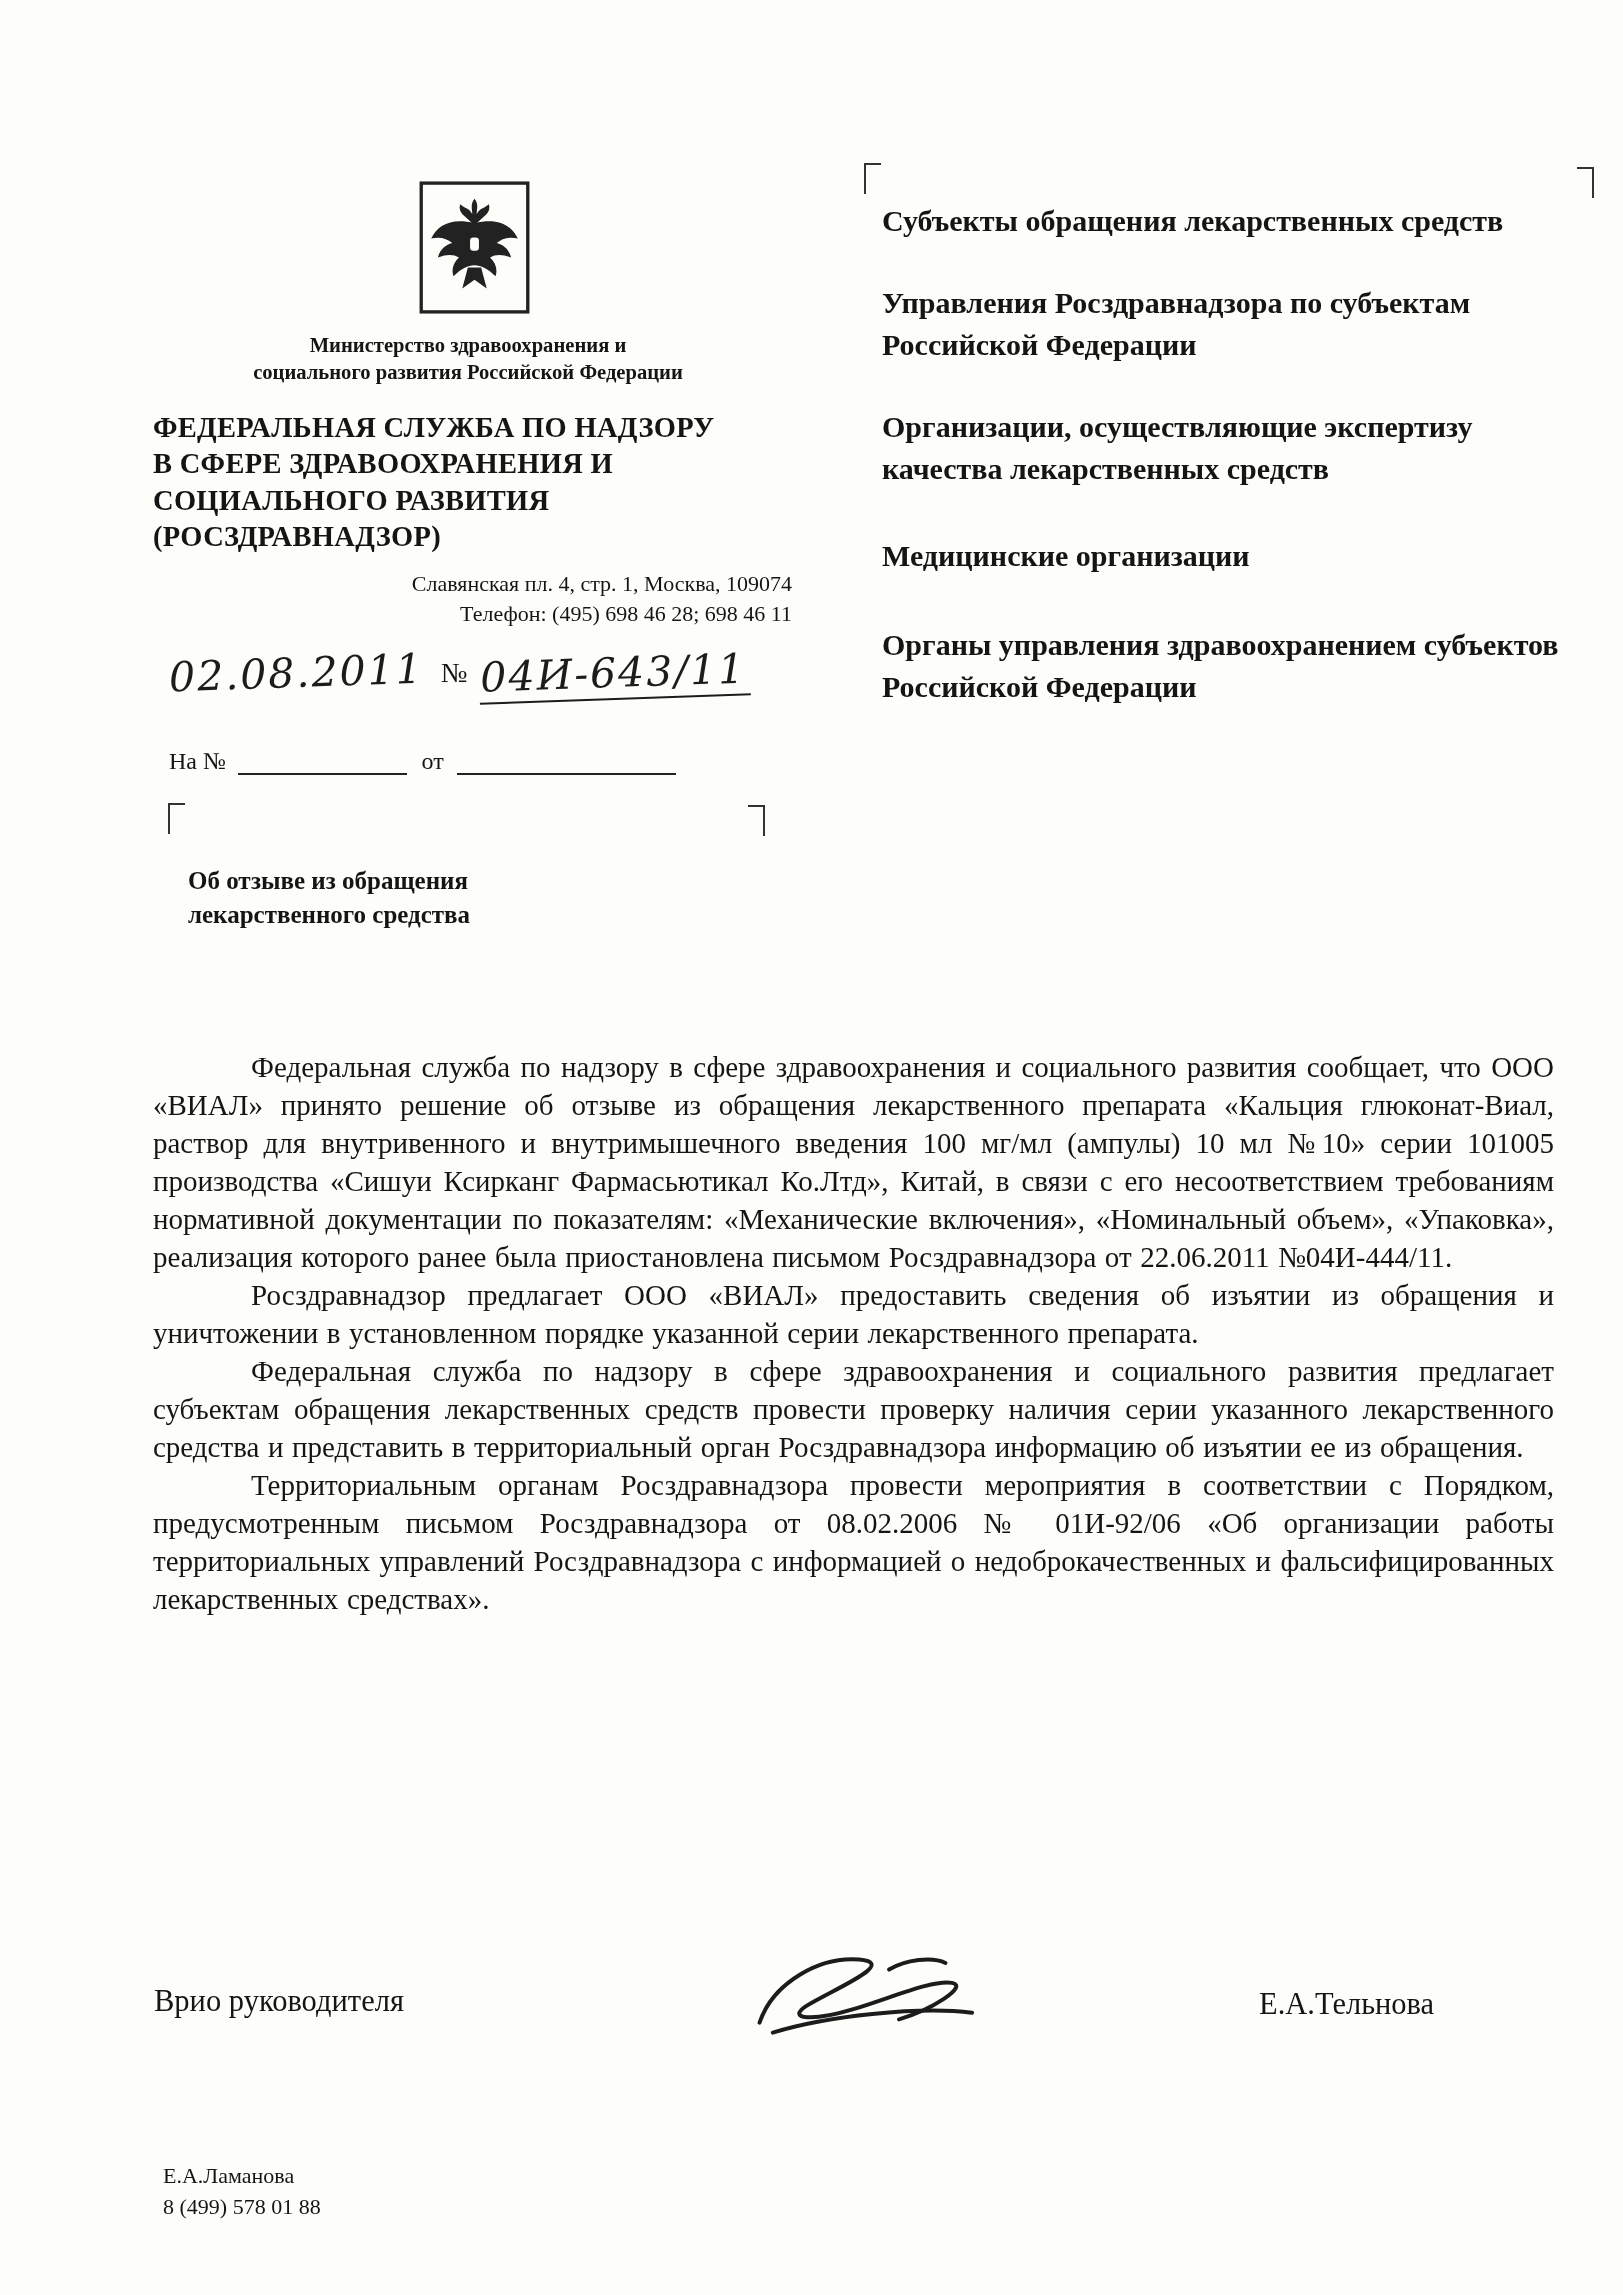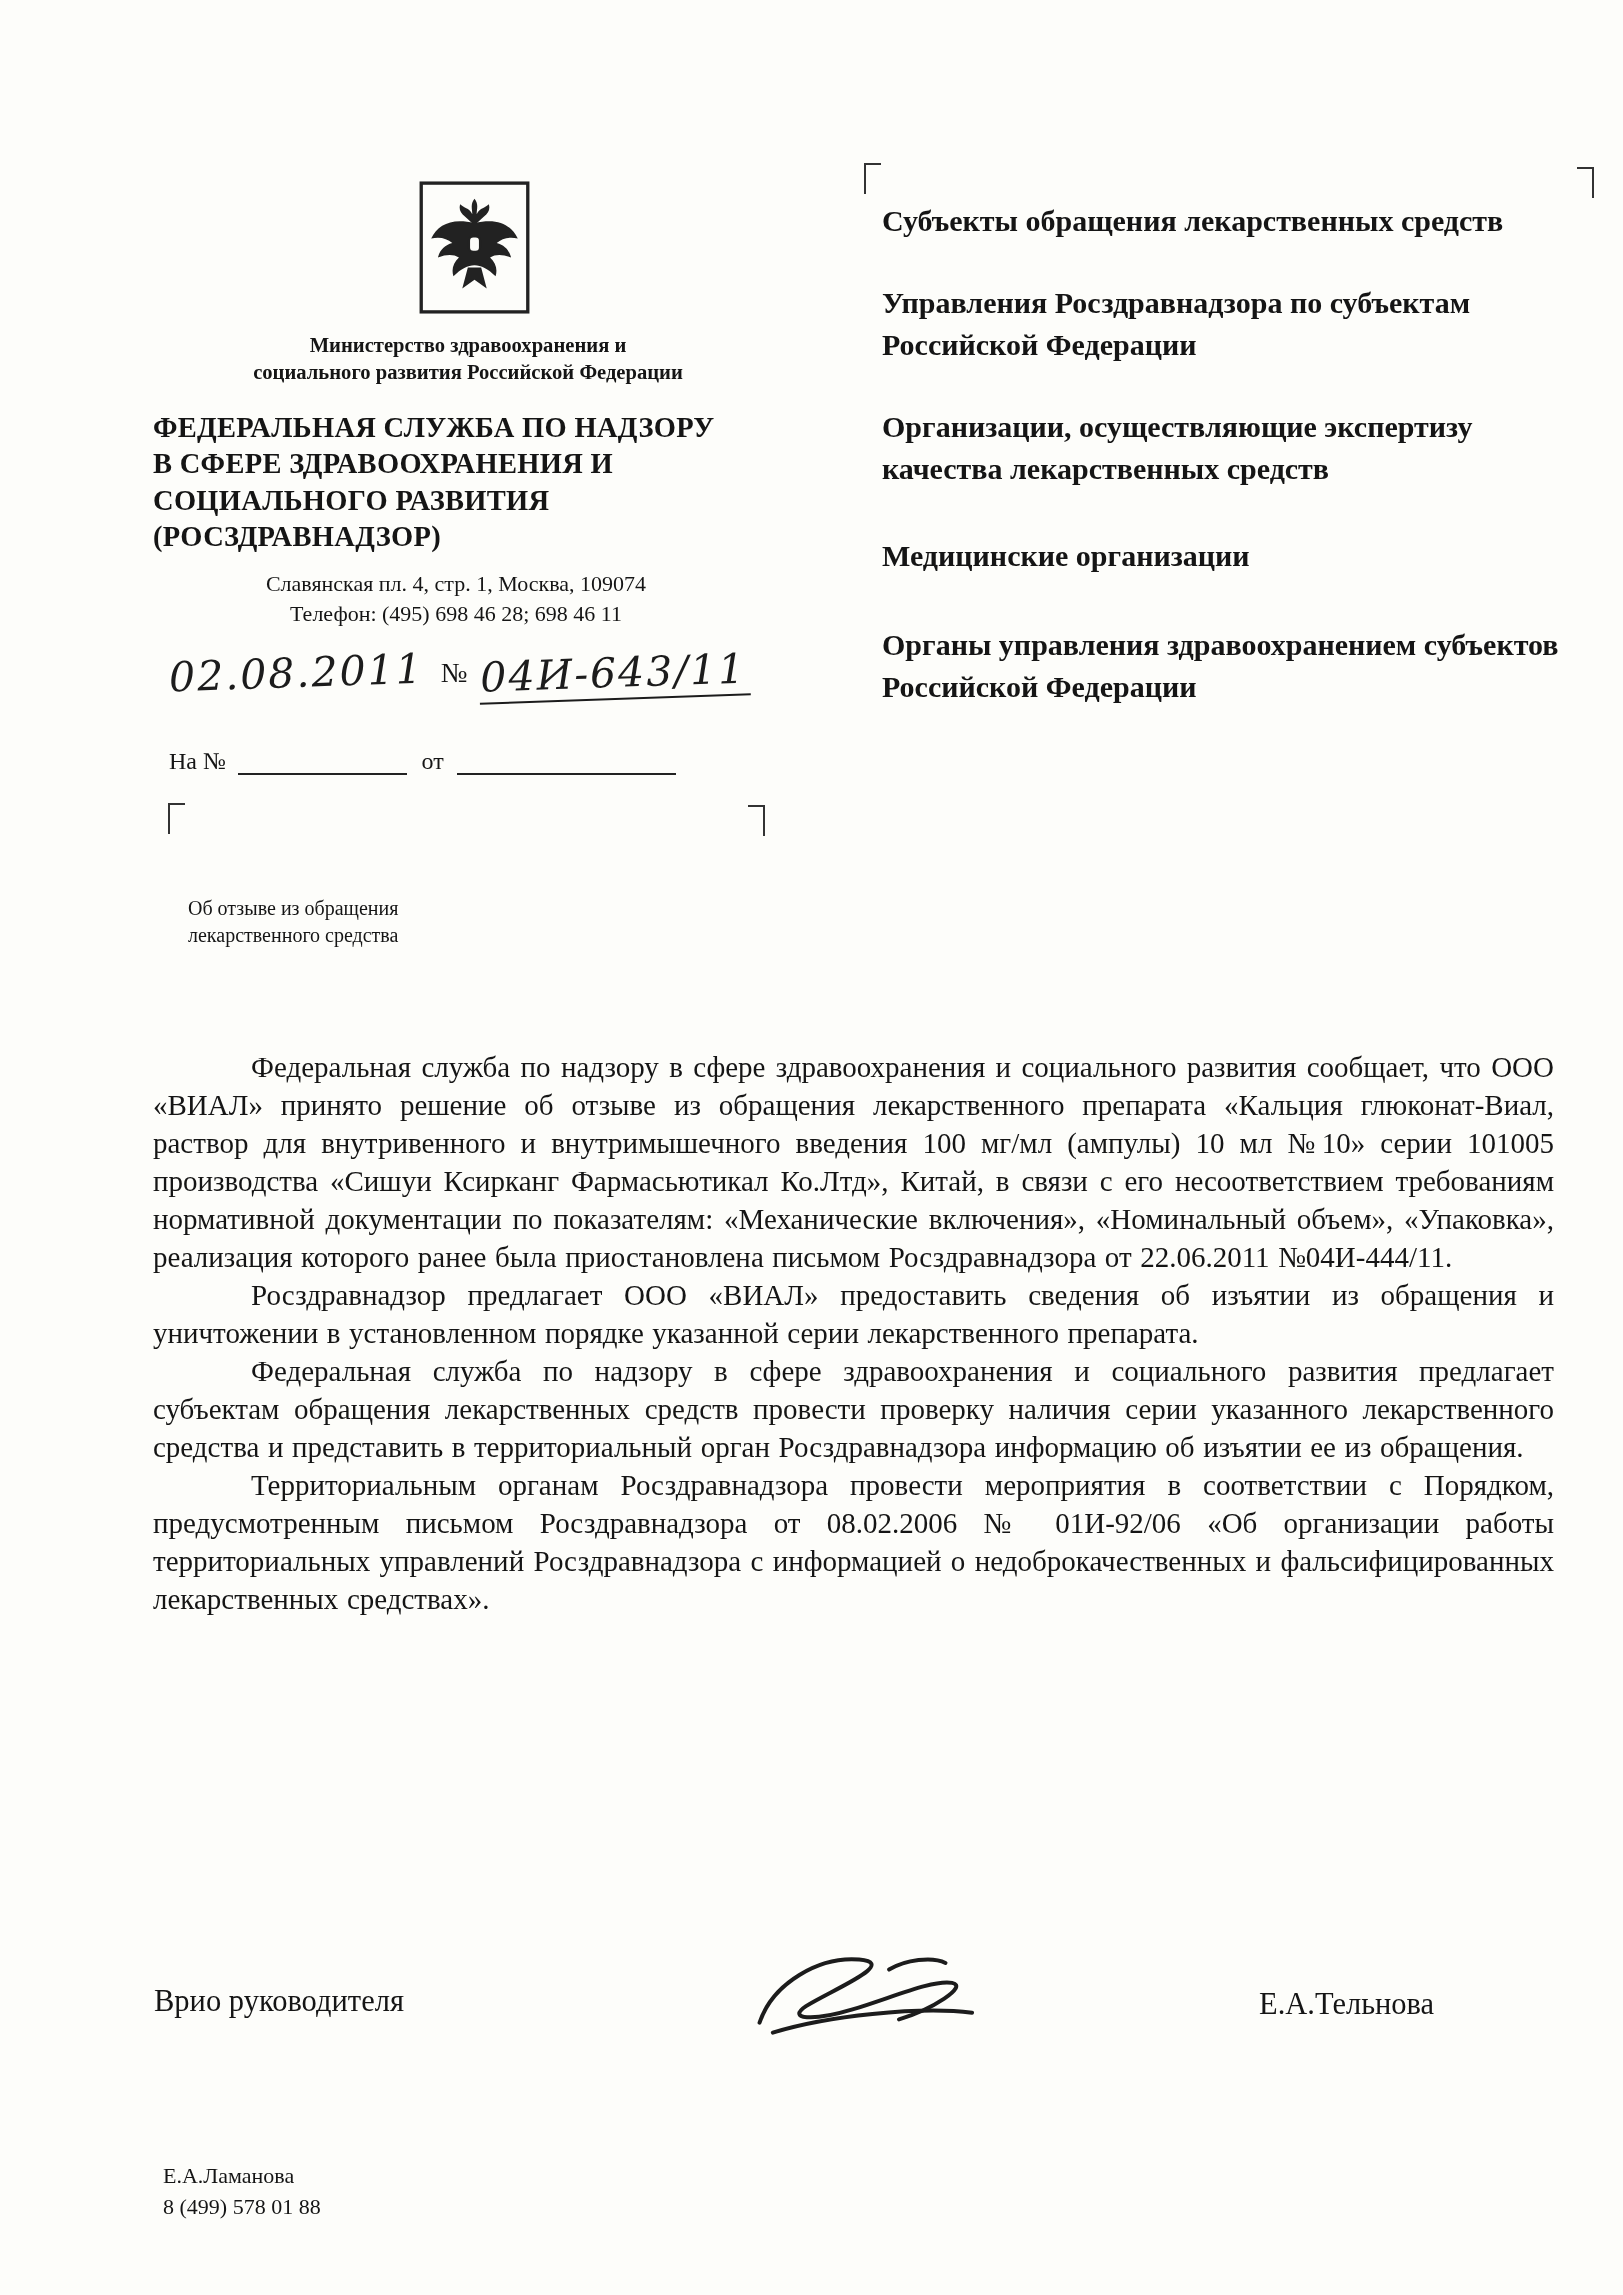--- a/index.html
+++ b/index.html
@@ -21,42 +21,42 @@
   .ministry {
     position:absolute; left:153px; top:332px; width:630px;
     text-align:center; font-weight:bold; font-size:20.6px; line-height:1.32;
   }
   .service {
     position:absolute; left:153px; top:410px; width:630px;
     text-align:left; font-weight:bold; font-size:28.5px; line-height:1.28;
     letter-spacing:0.3px;
   }
   .addrblock {
-    position:absolute; left:141px; top:569px; width:630px;
-    text-align:center; font-size:22px; line-height:1.35;
+    position:absolute; left:162px; top:569px; width:630px;
+    text-align:right; font-size:22px; line-height:1.35;
   }
 
   .dateline { position:absolute; left:169px; top:649px; width:637px; white-space:nowrap; }
   .handwriting {
     font-family:"DejaVu Serif", serif;
     font-style:italic; font-size:41px; letter-spacing:2px;
     display:inline-block; transform:rotate(-2deg);
     color:#1c1c1c;
   }
   .num-sign { font-size:28px; margin:0 12px 0 17px; vertical-align:5.3px; }
   .hand-number { border-bottom:2px solid #1c1c1c; padding:0 4px 1.3px 1.3px; }
 
   .refline { position:absolute; left:169px; top:748px; font-size:24px; }
   .refline .blank { display:inline-block; border-bottom:2px solid #222; height:26.5px; vertical-align:bottom; }
   .blank-a { width:169px; margin:0 14.6px 0 12px; }
   .blank-b { width:219px; margin-left:13.3px; }
 
   .subject {
-    position:absolute; left:188px; top:895px; width:464px;
-    font-size:20px; line-height:1.35;
+    position:absolute; left:188px; top:864px; width:464px;
+    font-size:25px; line-height:1.35;font-weight:bold;
   }
 
   
   .corner { position:absolute; width:17px; height:30.5px; }
   .corner.tl { border-left:2px solid #333; border-top:2px solid #333; }
   .corner.tr { border-right:2px solid #333; border-top:2px solid #333; }
 
   
   .addressees {
     position:absolute; left:882px; top:200px; width:690px;

